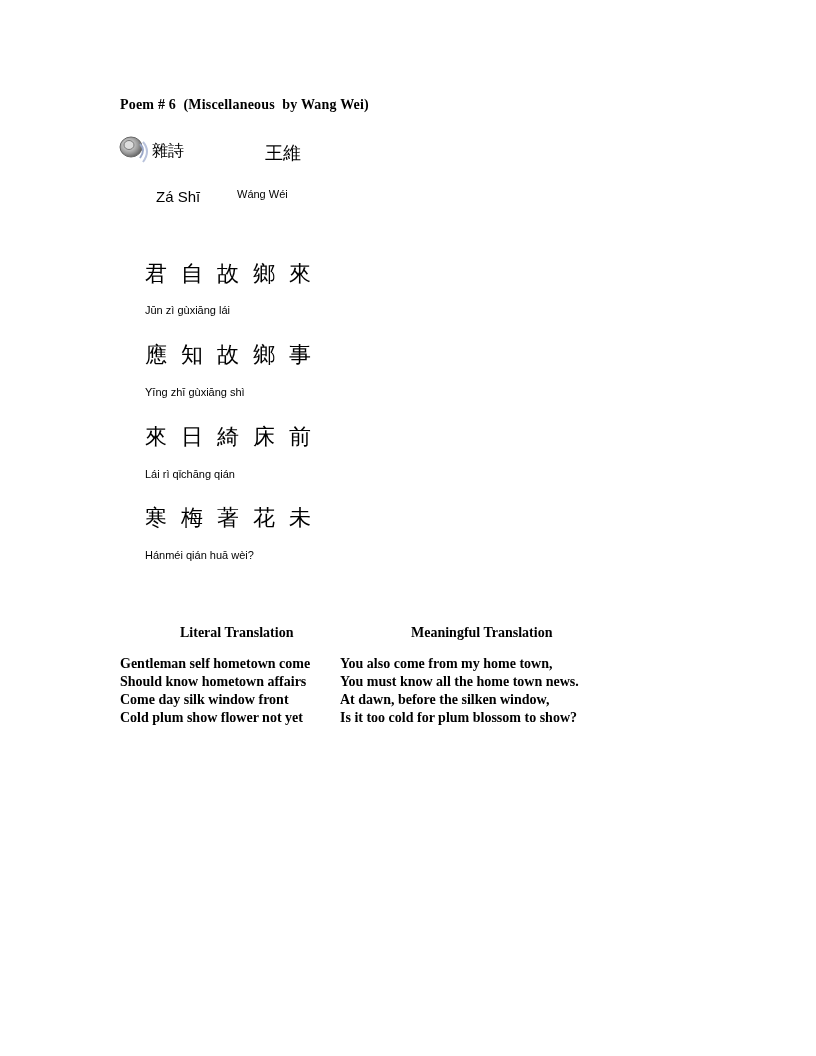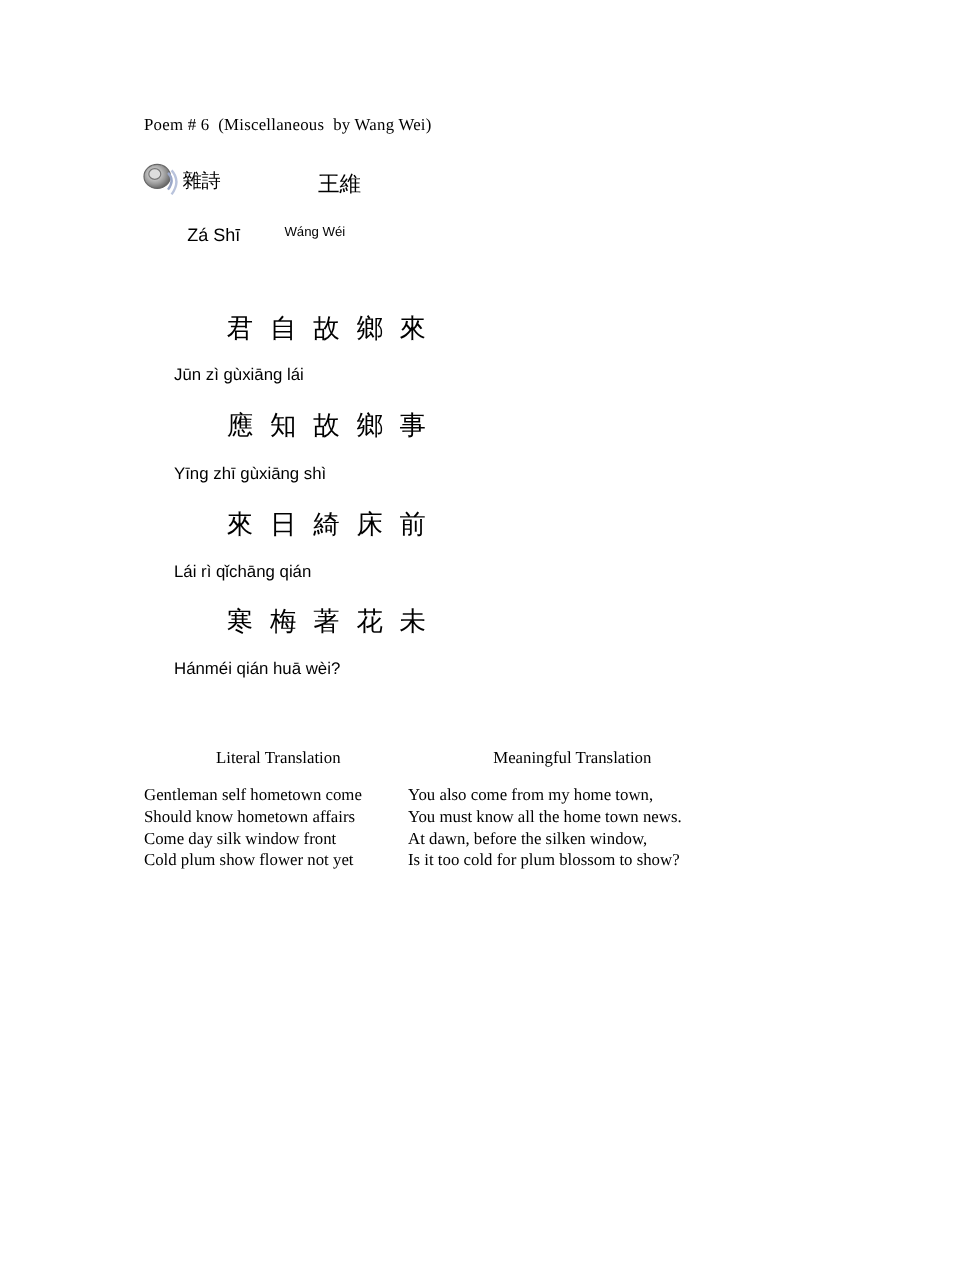--- a/index.html
+++ b/index.html
@@ -1,28 +1,28 @@
 <!DOCTYPE html>
 <html><head>
 <meta charset="utf-8">
 <style>
   html, body { margin: 0; padding: 0; background: #ffffff; }
   body { width: 816px; height: 1056px; position: relative; overflow: hidden; color: #000; }
-  .serif { font-family: "Liberation Serif", "DejaVu Serif", serif; }
+  .serif { font-family: "Liberation Serif", "DejaVu Serif", serif; font-weight: bold; }
   .sans { font-family: "Liberation Sans", "DejaVu Sans", sans-serif; text-align: center; }
   .abs { position: absolute; }
   #poem-header { left: 120px; top: 97px; font-size: 14px; letter-spacing: 0.2px; white-space: pre; }
   #speaker { left: 118px; top: 134px; width: 34px; height: 32px; }
   #title-cn { left: 152px; top: 141px; font-size: 16px; font-family: "DejaVu Sans", sans-serif; }
   #author-cn { left: 265px; top: 141px; font-size: 18px; font-family: "DejaVu Sans", sans-serif; }
   #title-py { left: 156px; top: 188px; font-size: 15px; }
   #author-py { left: 237px; top: 188px; font-size: 11px; }
-  .cn-line { position: absolute; left: 145px; font-size: 22px; font-family: "DejaVu Sans", sans-serif; margin-left: 44px; }
+  .cn-line { position: absolute; left: 145px; font-size: 22px; font-family: "DejaVu Sans", sans-serif; }
   .cn-line span { display: inline-block; width: 36px; }
-  .py-line { position: absolute; left: 145px; font-size: 14px; }
+  .py-line { position: absolute; left: 145px; font-size: 11px; }
   .col-head { position: absolute; top: 625px; font-size: 14px; margin-left: 16px; }
   .tr-line { position: absolute; font-size: 14px; white-space: nowrap; line-height: 18px; }
 </style>
 </head>
 <body>
 
 <div id="poem-header" class="abs serif">Poem # 6  (Miscellaneous  by Wang Wei)</div>
 
 <div id="speaker" class="abs">
   <svg width="34" height="32" viewBox="0 0 34 32">

